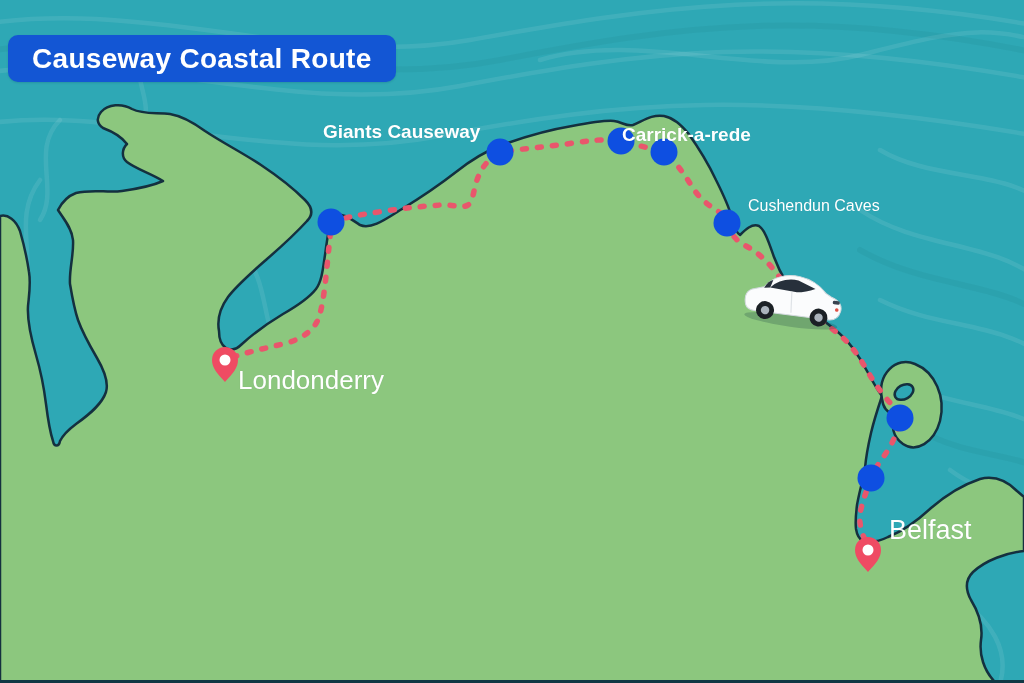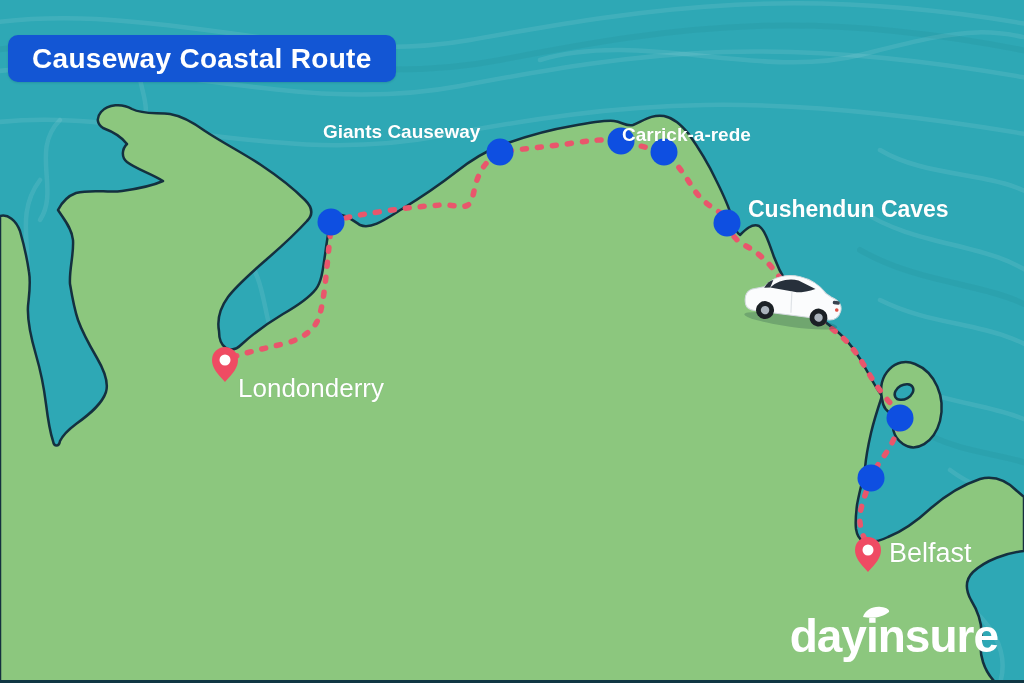--- a/index.html
+++ b/index.html
@@ -160,25 +160,19 @@
     </g>
   </svg>
 
   <div class="banner">
     <span>Causeway Coastal Route</span>
   </div>
 
   <div id="labels-layer">
       <div class="map-label" style="left: 323px; top: 122px; font-size: 19px; font-weight: 700;">Giants Causeway</div>
       <div class="map-label" style="left: 622px; top: 101px; font-size: 19px; font-weight: 700; margin-top: 24px;">Carrick-a-rede</div>
-      <div class="map-label" style="left: 748px; top: 197px; font-size: 23px; font-weight: 700;">Cushendun Caves</div>
-      <div class="map-label" style="left: 238px; top: 366px; font-size: 26px; font-weight: 400; margin-top: 8px;">Londonderry</div>
-      <div class="map-label" style="left: 889px; top: 539px; font-size: 27px; font-weight: 400;">Belfast</div>
+      <div class="map-label" style="left: 748px; top: 197px; font-size: 16px; font-weight: 400;">Cushendun Caves</div>
+      <div class="map-label" style="left: 238px; top: 366px; font-size: 26px; font-weight: 400;">Londonderry</div>
+      <div class="map-label" style="left: 889px; top: 516px; font-size: 27px; font-weight: 400;">Belfast</div>
     </div>
 
-  <div class="logo">
-    <svg class="leaf" width="30" height="13" viewBox="0 0 30 13">
-      <path d="M2,11 C4,4 12,0 20,1 C26,1.6 29,4 28,6 C22,11 12,13 2,11 Z" fill="#ffffff"></path>
-    </svg>
-    <span>dayinsure</span>
-  </div>
 
 </div>
 
 </body></html>

